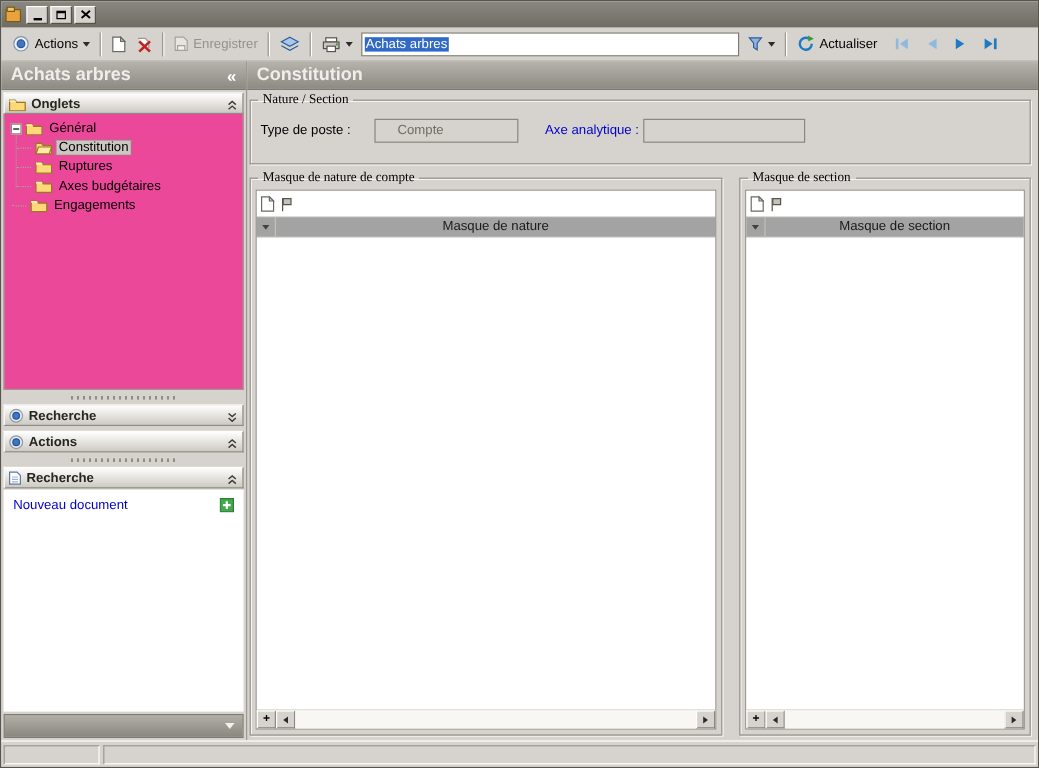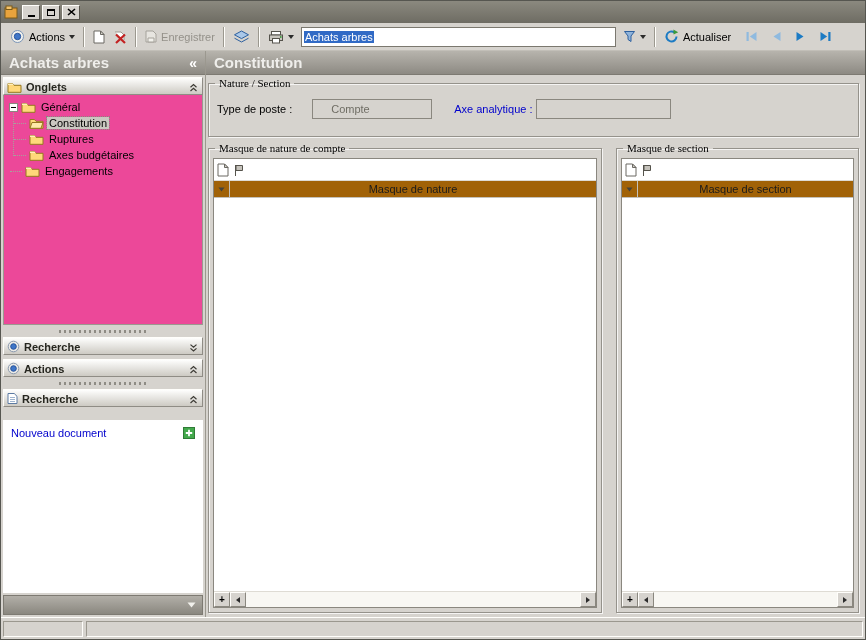--- a/index.html
+++ b/index.html
@@ -44,21 +44,21 @@
   .tree-label.selected { background:#cbc8c1; outline:1px dotted #8a877f; }
   .expander { width:9px; height:9px; flex:0 0 9px; border:1px solid #8a877f; background:#fff; display:flex; align-items:center; justify-content:center; }
   .minus { width:5px; height:1px; background:#000; }
   .tree-children { position:relative; }
   .tree-children::before { content:""; position:absolute; left:8px; top:-2px; bottom:7px; border-left:1px dotted #a5a29b; }
   .stub { width:12px; flex:0 0 12px; border-top:1px dotted #a5a29b; margin-left:5px; }
 
   .grip { height:3px; margin:5px auto 4px; width:88px; background:repeating-linear-gradient(90deg,#8f8c85 0 2px,transparent 2px 5px); }
   .mt4 { margin-top:4px; }
 
-  .doc-box { flex:1; background:#fff; margin-top:13px; min-height:0; }
+  .doc-box { flex:1; background:#fff; margin-top:1px; min-height:0; }
   .doc-row { display:flex; align-items:center; padding:7px 8px 0 8px; }
   .doc-link { color:#0000cc; }
   .plus-btn { margin-left:auto; display:flex; }
 
   .side-bottom { height:20px; flex:0 0 20px; margin-top:2px; background:linear-gradient(to bottom,#b2afa8,#8a877f); border:1px solid #7d7a72; display:flex; align-items:center; justify-content:flex-end; padding:0 6px; }
 
   
   .main-body { flex:1; display:flex; flex-direction:column; padding:2px 6px 4px 2px; min-height:0; }
   fieldset.box { border:1px solid #95928b; box-shadow:1px 1px 0 rgba(255,255,255,.75), inset 1px 1px 0 rgba(255,255,255,.75); padding:2px; min-width:0; }
   legend { padding:0 4px; margin-left:4px;font-family:Liberation Serif, serif; }
@@ -69,21 +69,21 @@
   .type-input { width:120px; margin-left:20px; }
   .axe-lbl { color:#0000cc; margin-left:22px; }
   .axe-input { width:135px; margin-left:3px; }
 
   .masques { flex:1; display:flex; gap:14px; min-height:0; }
   .masque-fs { display:flex; flex-direction:column; min-height:0; }
   .masque-fs.left { flex:0 0 394px; }
   .masque-fs.right { flex:1; }
   .masque-panel { flex:1; margin:2px; border:1px solid #8a877f; background:#fff; display:flex; flex-direction:column; min-height:0; }
   .mp-toolbar { height:21px; flex:0 0 21px; display:flex; align-items:center; gap:4px; padding:2px 3px 1px 3px; background:#fff; }
-  .mp-header { height:18px; flex:0 0 18px; display:flex; background:#a16207; border-top:1px solid #dedbd4; border-bottom:1px solid #c4c1ba;justify-content:flex-end; }
+  .mp-header { height:18px; flex:0 0 18px; display:flex; background:#a3a3a3; border-top:1px solid #dedbd4; border-bottom:1px solid #c4c1ba;justify-content:flex-end; }
   .mp-corner { width:16px; flex:0 0 16px; border-right:1px solid #c4c1ba; display:flex; align-items:center; justify-content:center; }
   .mp-title { flex:1; display:flex; align-items:center; justify-content:center; color:#1a1a1a; }
   .mp-body { flex:1; background:#fff; }
   .mp-scroll { height:16px; flex:0 0 16px; display:flex; background:#f1f0ea; border-top:1px solid #dedbd4; }
   .sb-btn { width:16px; flex:0 0 16px; background:#d6d3ce; border:1px solid; border-color:#fffefb #8a877f #8a877f #fffefb; display:flex; align-items:center; justify-content:center; font-size:10px; font-weight:bold; line-height:1; }
   .sb-track { flex:1; background:#f8f7f3; }
 
   .tri-left  { width:0;height:0;border-top:3px solid transparent;border-bottom:3px solid transparent;border-right:4px solid #2b2b2b; }
   .tri-right { width:0;height:0;border-top:3px solid transparent;border-bottom:3px solid transparent;border-left:4px solid #2b2b2b; }
 

